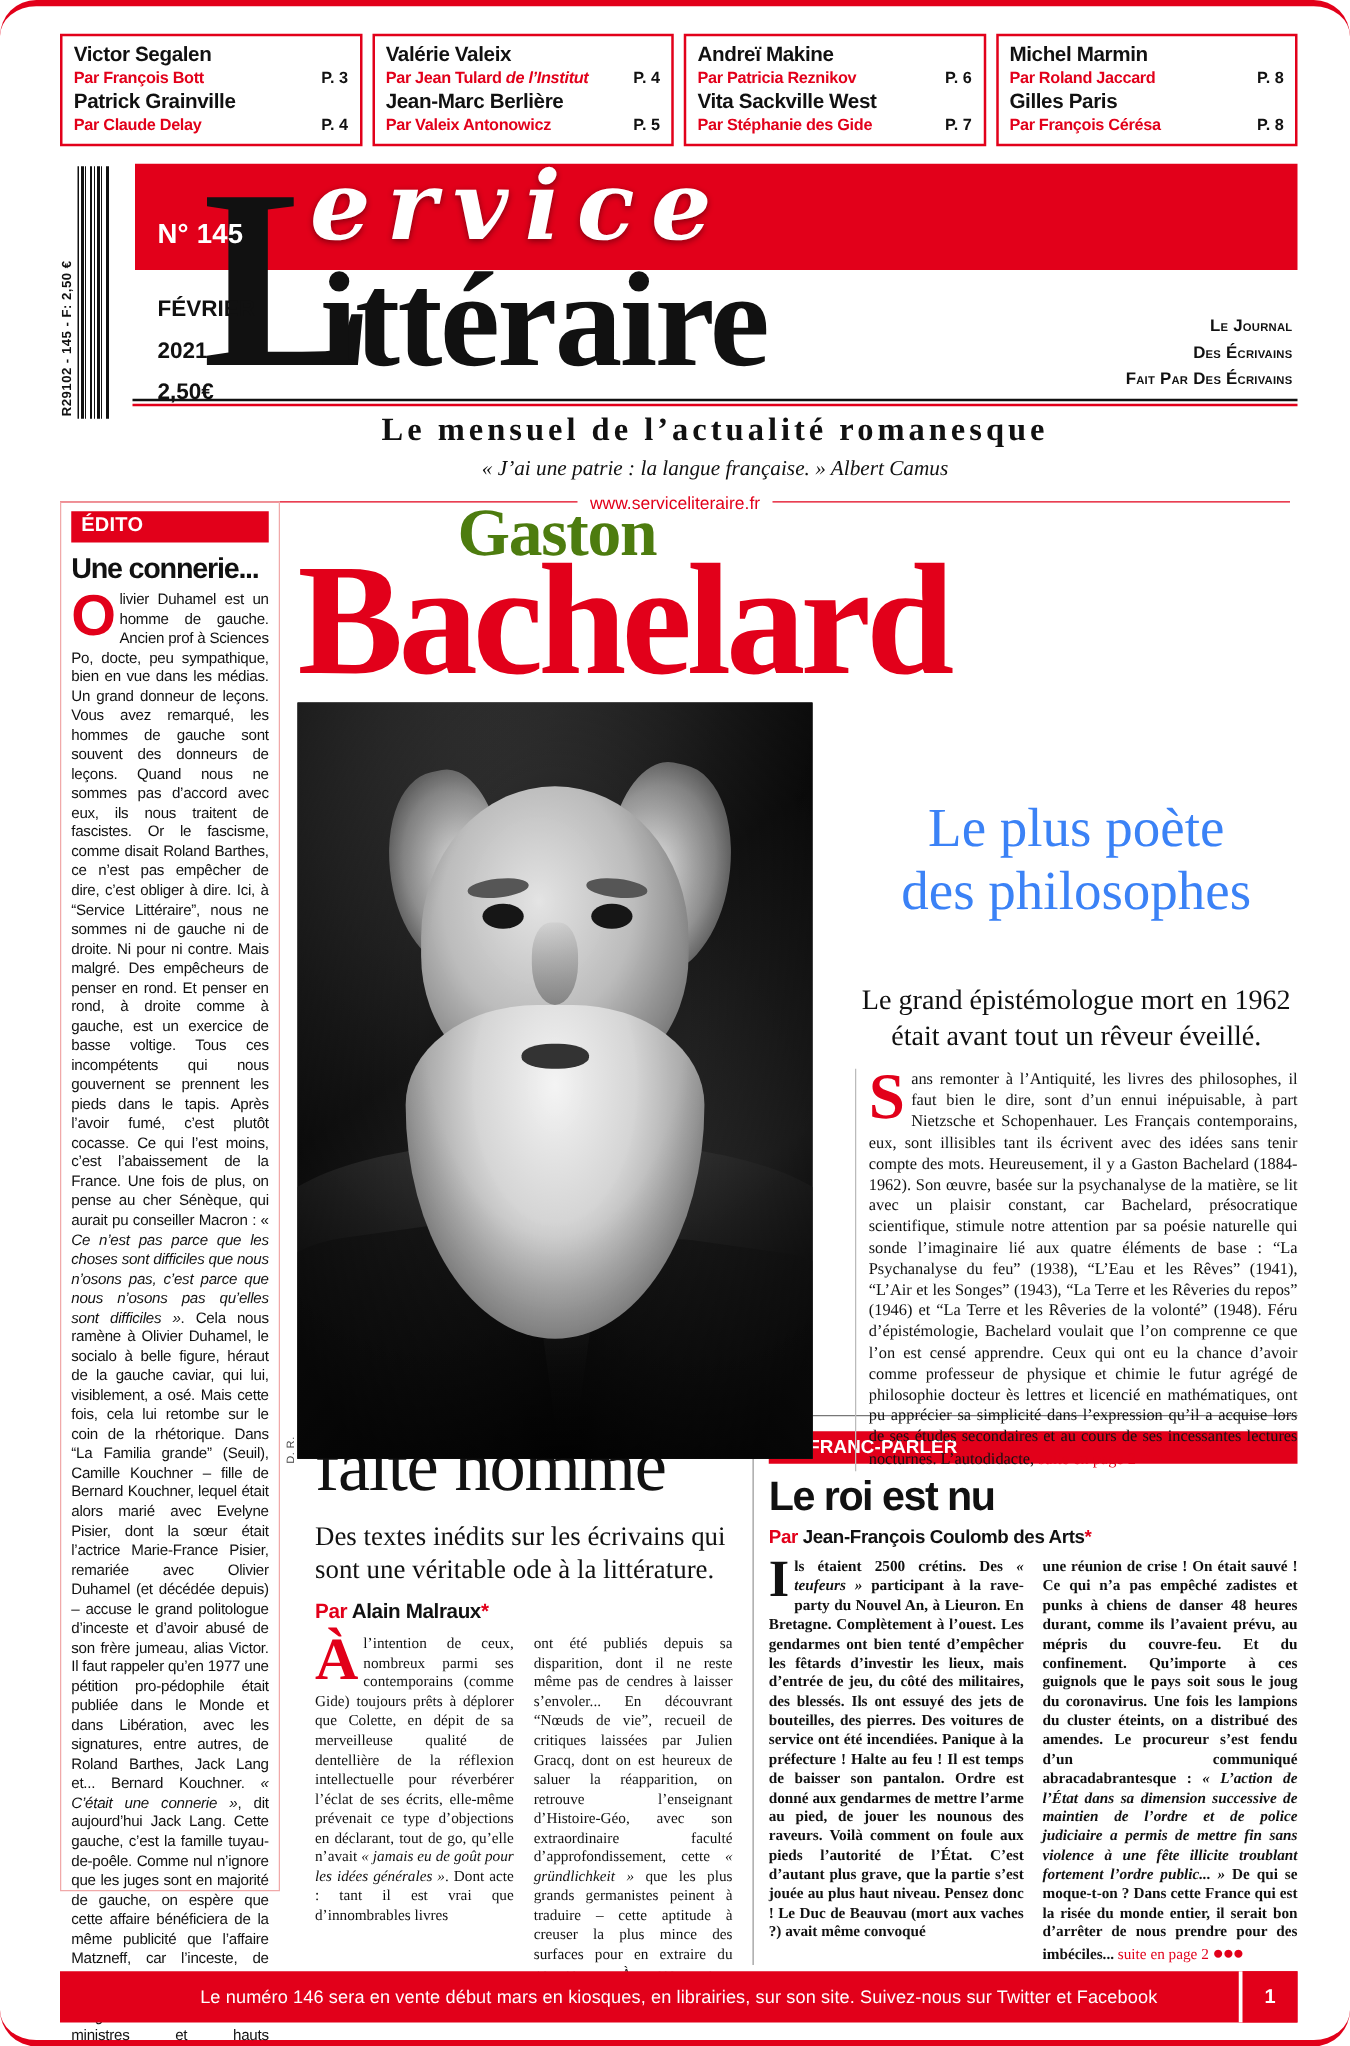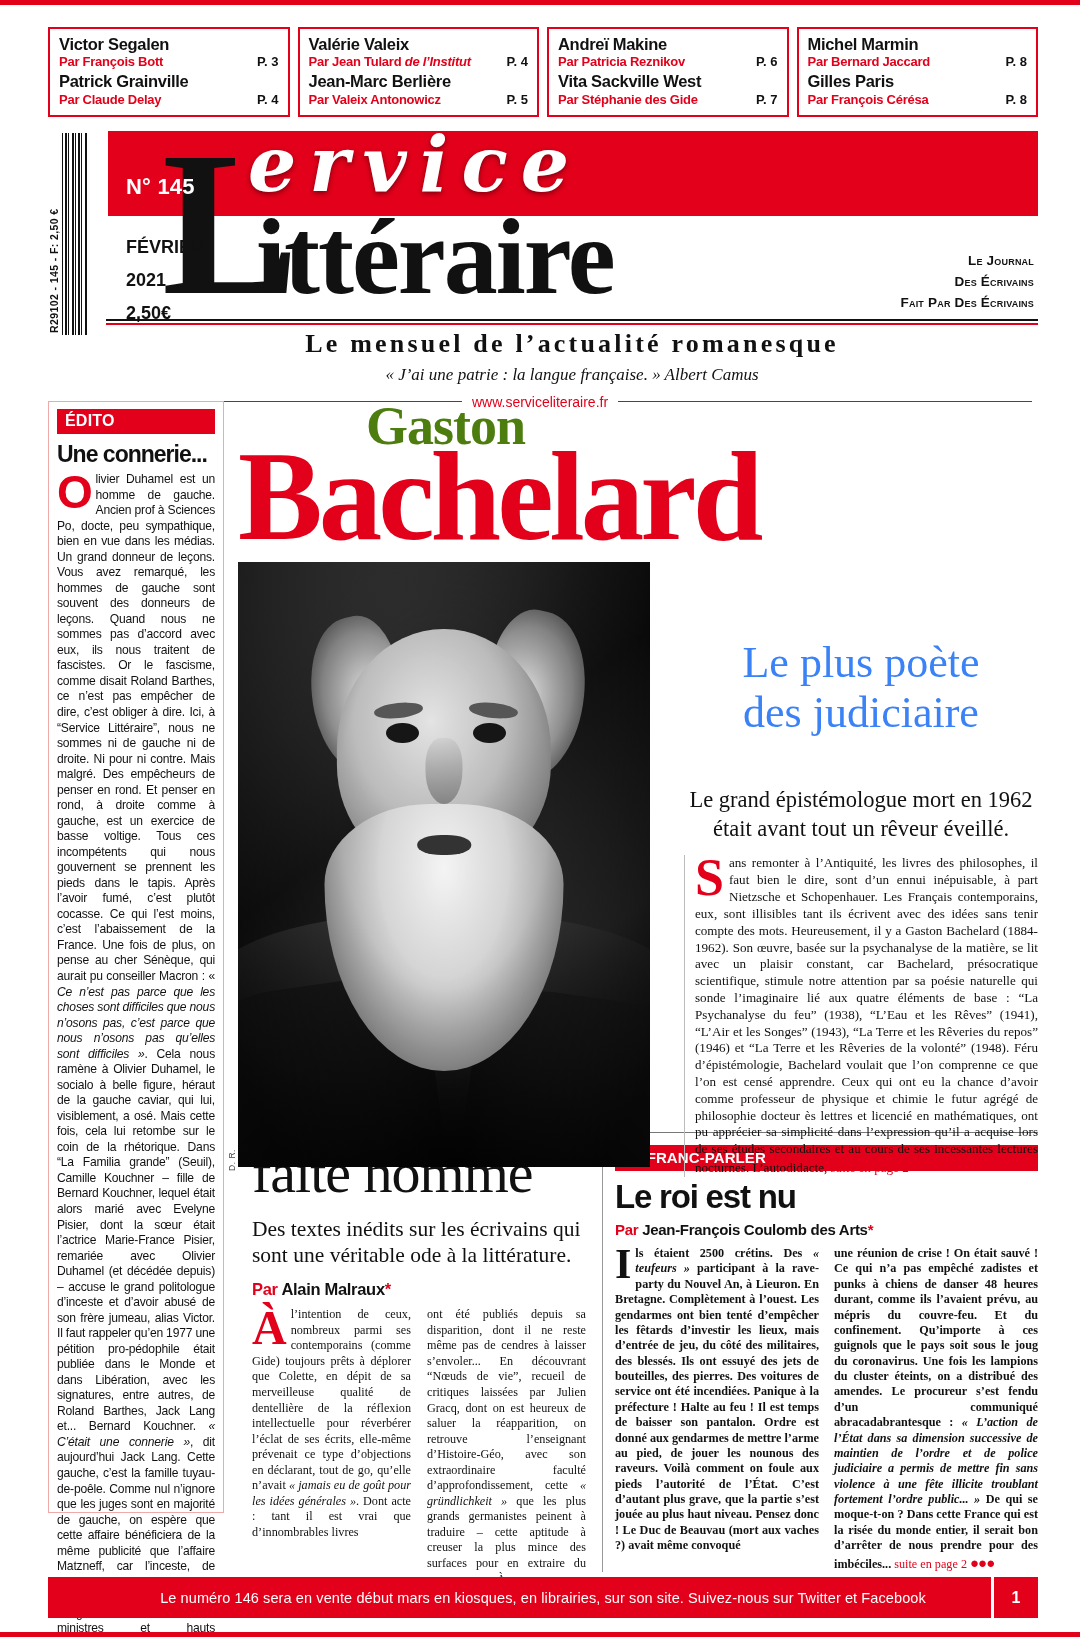--- a/index.html
+++ b/index.html
@@ -9,20 +9,21 @@
     color:#111;
     position:relative;
     overflow:hidden;
   }
   .page{
     position:absolute;inset:0;
     background:#fff;
     border-top:5px solid #e2001a;
     border-bottom:5px solid #e2001a;
     box-sizing:border-box;
+    border-radius:29px;
   }
 
   
   .teasers{
     display:flex;
     gap:8px;
     padding:22px 42px 10px 48px;
     box-sizing:border-box;
   }
   .teaser{
@@ -585,21 +586,21 @@
       <div class="teaser-title">Vita Sackville West</div>
       <div class="teaser-row">
         <span class="teaser-by"><span>Par Stéphanie des Gide</span><i></i></span>
         <span class="teaser-page">P. 7</span>
       </div>
     </div>
 
     <div class="teaser">
       <div class="teaser-title">Michel Marmin</div>
       <div class="teaser-row">
-        <span class="teaser-by"><span>Par Bernard Jaccard</span><i></i></span>
+        <span class="teaser-by"><span>Par Roland Jaccard</span><i></i></span>
         <span class="teaser-page">P. 8</span>
       </div>
       <div class="teaser-title">Gilles Paris</div>
       <div class="teaser-row">
         <span class="teaser-by"><span>Par François Cérésa</span><i></i></span>
         <span class="teaser-page">P. 8</span>
       </div>
     </div>
 
   </div>
@@ -675,21 +676,21 @@
               <div class="ph-beard"></div>
               <div class="ph-mouth"></div>
               <div class="ph-vignette"></div>
             </div>
             <div class="photo-credit">D. R.</div>
           </div>
 
           <div class="hero-right">
             <div class="hero-sub">
               <div>Le plus poète</div>
-              <div>des judiciaire</div>
+              <div>des philosophes</div>
             </div>
             <div class="hero-deck">Le grand épistémologue mort en 1962 était avant tout un rêveur éveillé.</div>
             <div class="hero-body">
               <span class="dropcap">S</span><span>ans remonter à l’Antiquité, les livres des philosophes, il faut bien le dire, sont d’un ennui inépuisable, à part Nietzsche et Schopenhauer. Les Français contemporains, eux, sont illisibles tant ils écrivent avec des idées sans tenir compte des mots. Heureusement, il y a Gaston Bachelard (1884-1962). Son œuvre, basée sur la psychanalyse de la matière, se lit avec un plaisir constant, car Bachelard, présocratique scientifique, stimule notre attention par sa poésie naturelle qui sonde l’imaginaire lié aux quatre éléments de base : “La Psychanalyse du feu” (1938), “L’Eau et les Rêves” (1941), “L’Air et les Songes” (1943), “La Terre et les Rêveries du repos” (1946) et “La Terre et les Rêveries de la volonté” (1948). Féru d’épistémologie, Bachelard voulait que l’on comprenne ce que l’on est censé apprendre. Ceux qui ont eu la chance d’avoir comme professeur de physique et chimie le futur agrégé de philosophie docteur ès lettres et licencié en mathématiques, ont pu apprécier sa simplicité dans l’expression qu’il a acquise lors de ses études secondaires et au cours de ses incessantes lectures nocturnes. L’autodidacte,</span>
               <span class="suite">suite en page 2</span>
               <span class="dots">●●●</span>
             </div>
           </div>
         </div>
       </div>

